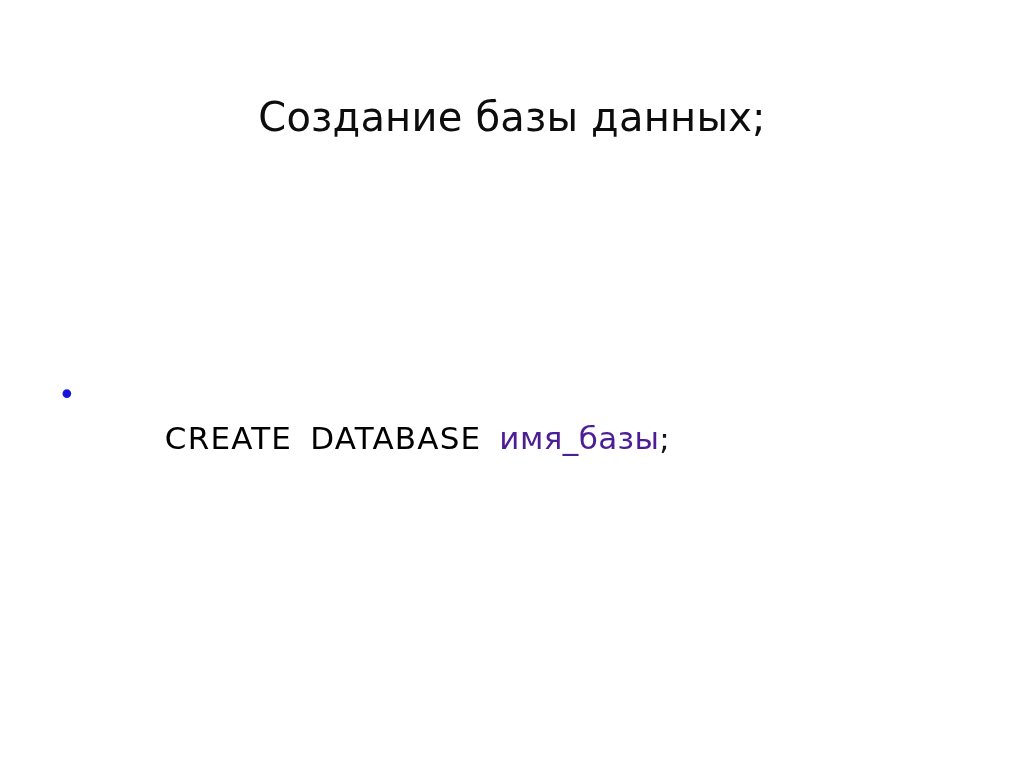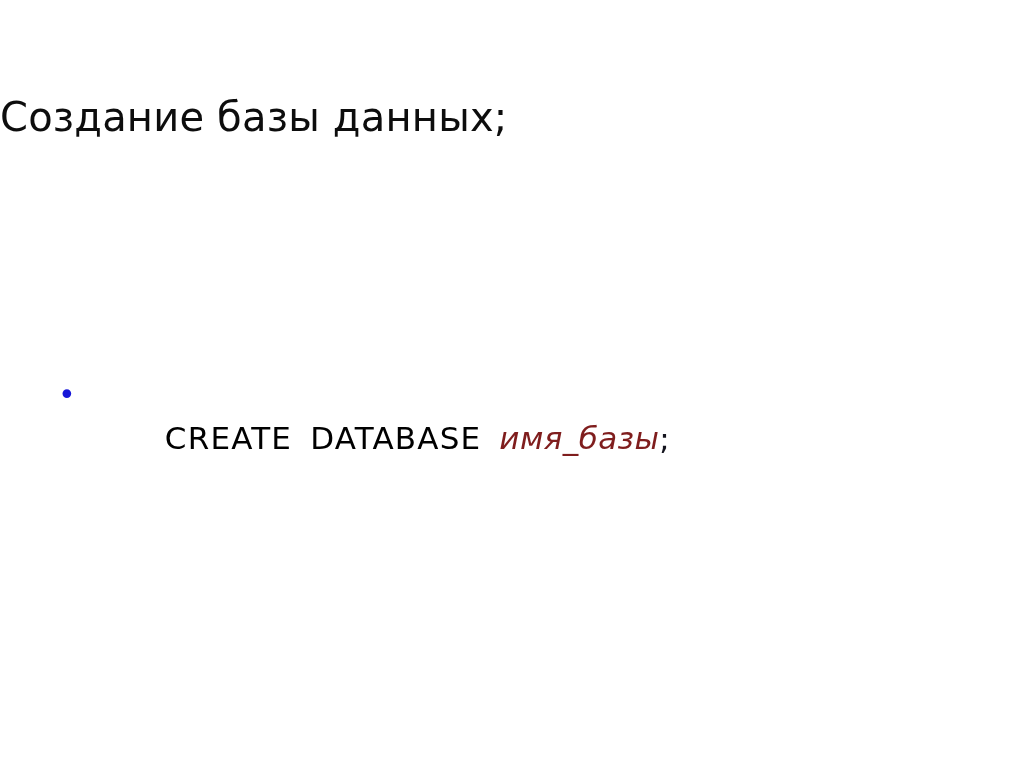--- a/index.html
+++ b/index.html
@@ -20,20 +20,21 @@
     inset: 0;
     background: #ffffff;
   }
 
   
   .slide-title {
     position: absolute;
     top: 64px;
     left: 0;
     width: 1024px;
+    text-align: center;
     font-family: "DejaVu Sans", sans-serif;
     font-weight: 400;
     font-size: 40px;
     line-height: 52px;
     letter-spacing: 0.2px;
     color: #0d0d0d;
     white-space: nowrap;
   }
 
   
@@ -69,23 +70,22 @@
     line-height: 44px;
     white-space: pre;
   }
 
   .kw {
     color: #000000;
     letter-spacing: 1.2px;
   }
 
   .ident {
-    color: #7f1d1d;
+    color: #4c1d95;
     letter-spacing: 0.4px;
-    font-style: italic;
   }
 
   .punct {
     color: #14141e;
     letter-spacing: 0;
   }
   .gap-md { display: inline-block; width: 18px; }
 </style>
 </head>
 <body>

